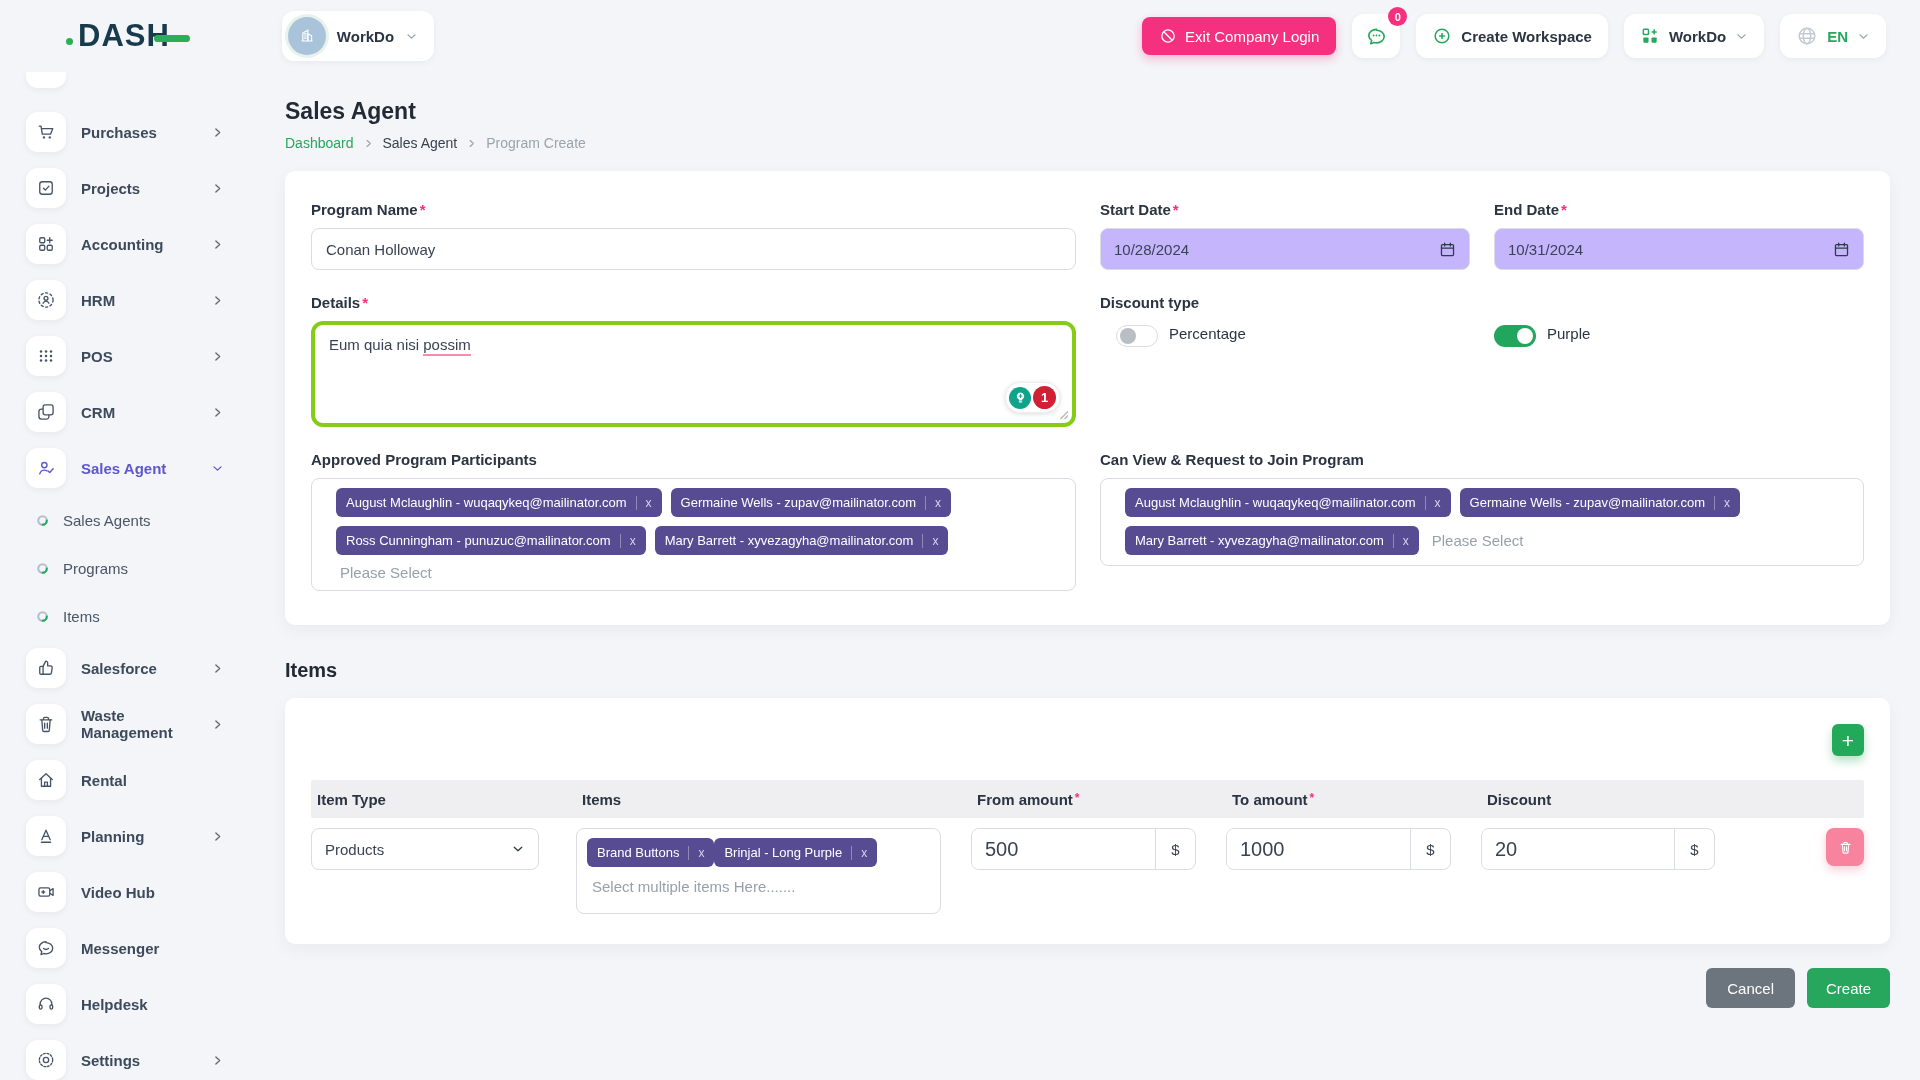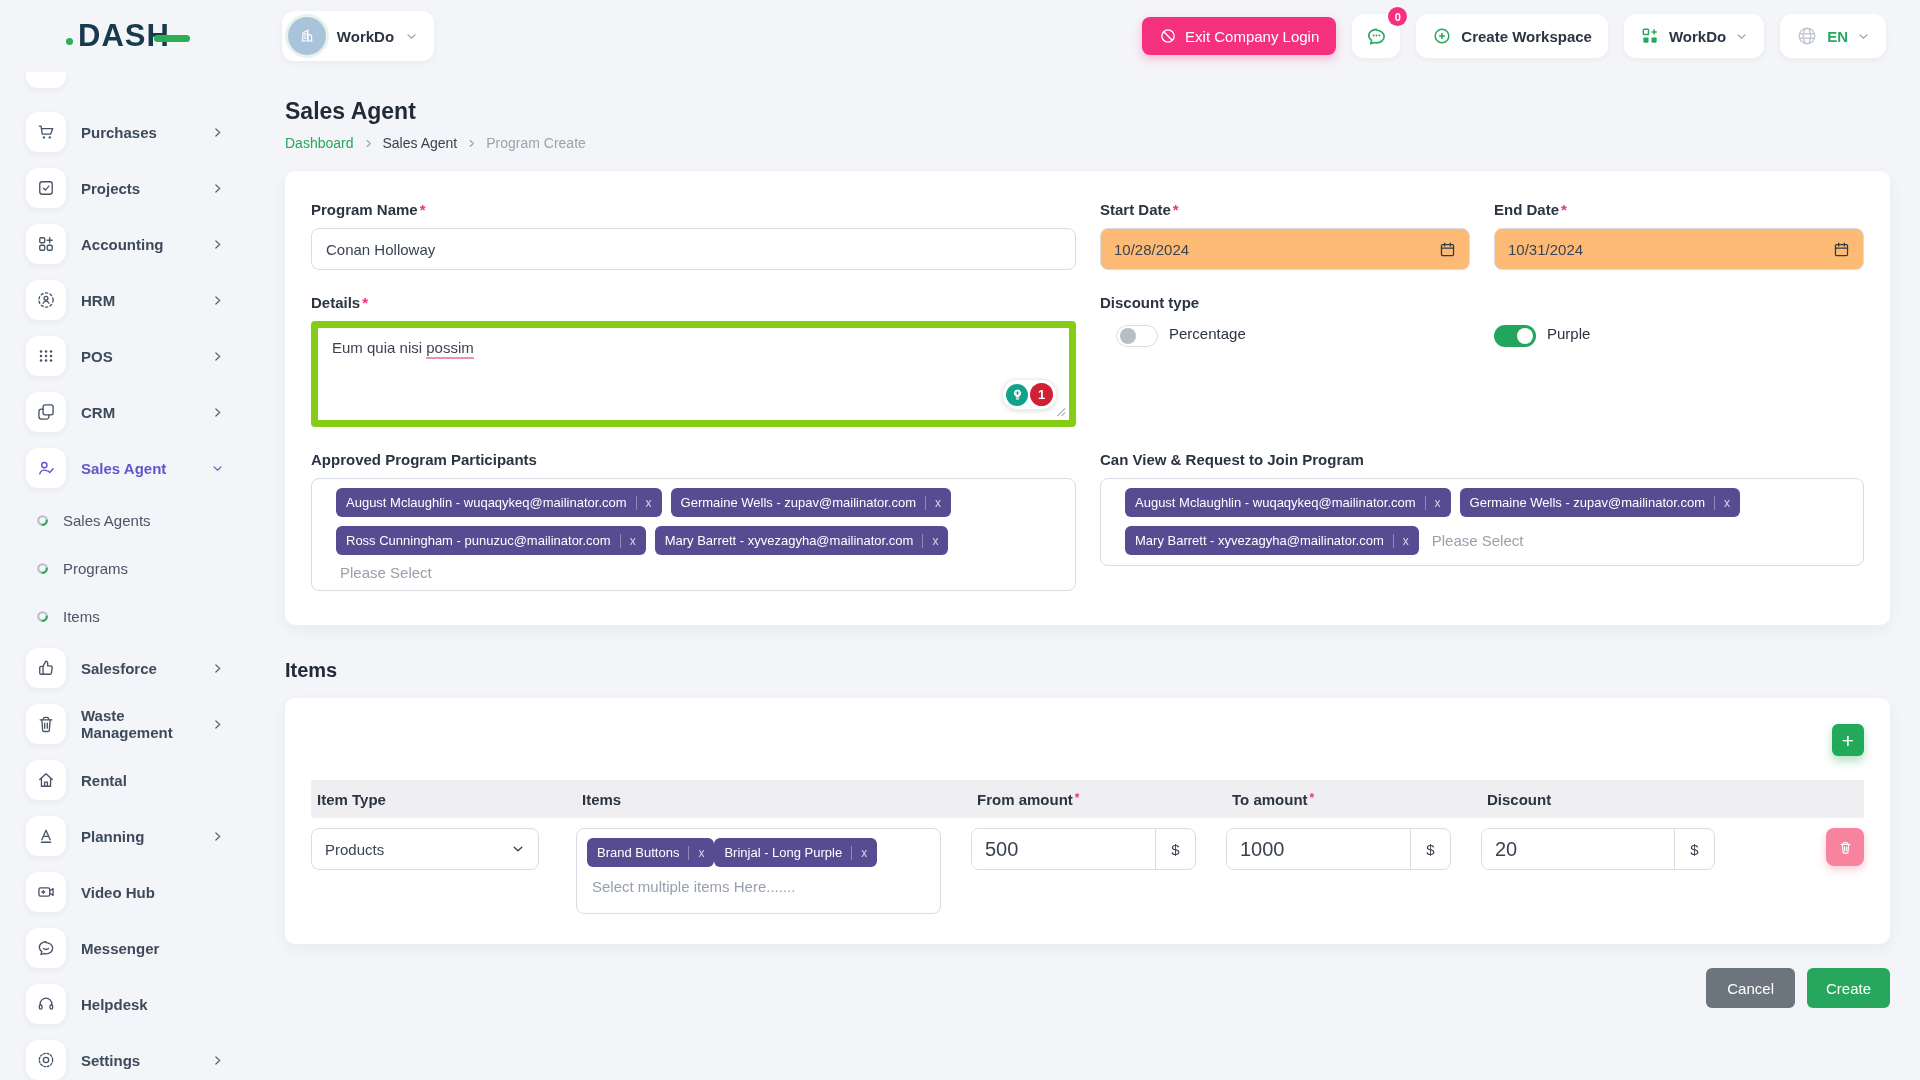--- a/index.html
+++ b/index.html
@@ -47,23 +47,23 @@
   .bc-cur{color:#9aa3af}
   .bc-sep{color:#9aa3af;display:inline-flex}
 
   .card{background:#fff;border-radius:10px;box-shadow:0 5px 16px rgba(25,39,60,.05)}
   .card-form{margin-top:20px;padding:30px 26px 34px}
   .fgrid{display:grid;grid-template-columns:765px 370px 370px;column-gap:24px;row-gap:24px}
   .fg label{display:block;font-size:15px;font-weight:600;color:#2b3442;margin-bottom:10px}
   .req{color:#f5307e;margin-left:2px}
   .req.sup{font-size:12px;vertical-align:top}
   .tinput{width:100%;height:42px;border:1px solid #d9dde3;border-radius:8px;padding:0 14px;font-size:15px;color:#3a4352;background:#fff}
-  .date-box{display:flex;align-items:center;height:42px;border:1px solid #d9dde3;border-radius:8px;padding:0 13px;background:#fdba74}
+  .date-box{display:flex;align-items:center;height:42px;border:1px solid #d9dde3;border-radius:8px;padding:0 13px;background:#c4b5fd}
   .date-box input{border:none;flex:1;font-size:15px;color:#3a4352;background:transparent}
-  .txt{position:relative;height:106px;border:7px solid #84cc16;border-radius:4px;padding:11px 14px;font-size:15px;color:#3a4352;background:#fff}
+  .txt{position:relative;height:106px;border:4px solid #84cc16;border-radius:12px;padding:11px 14px;font-size:15px;color:#3a4352;background:#fff}
   .misspell{border-bottom:2px solid #f48caa;padding-bottom:1px}
   .gram{position:absolute;right:12px;bottom:10px;display:flex;align-items:center;gap:2px;background:#fff;border:1px solid #edeff2;border-radius:15px;padding:3px;box-shadow:0 1px 5px rgba(0,0,0,.14)}
   .gram-icon{width:22px;height:22px;border-radius:50%;background:#0fa38c;display:flex;align-items:center;justify-content:center}
   .gram-badge{min-width:23px;height:23px;border-radius:50%;background:#cf2034;color:#fff;font-size:13px;font-weight:700;display:flex;align-items:center;justify-content:center}
   .resize-h{position:absolute;right:3px;bottom:3px;opacity:.8}
   .toggle-row{display:flex;margin-top:14px}
   .toggle-row.ind{margin-left:16px}
   .switch{width:42px;height:22px;border-radius:12px;position:relative;display:inline-block;cursor:pointer}
   .switch.off{background:#fff;border:1px solid #d9dde3}
   .switch.off .knob{position:absolute;top:2px;left:3px;width:16px;height:16px;border-radius:50%;background:#b9bec5}

